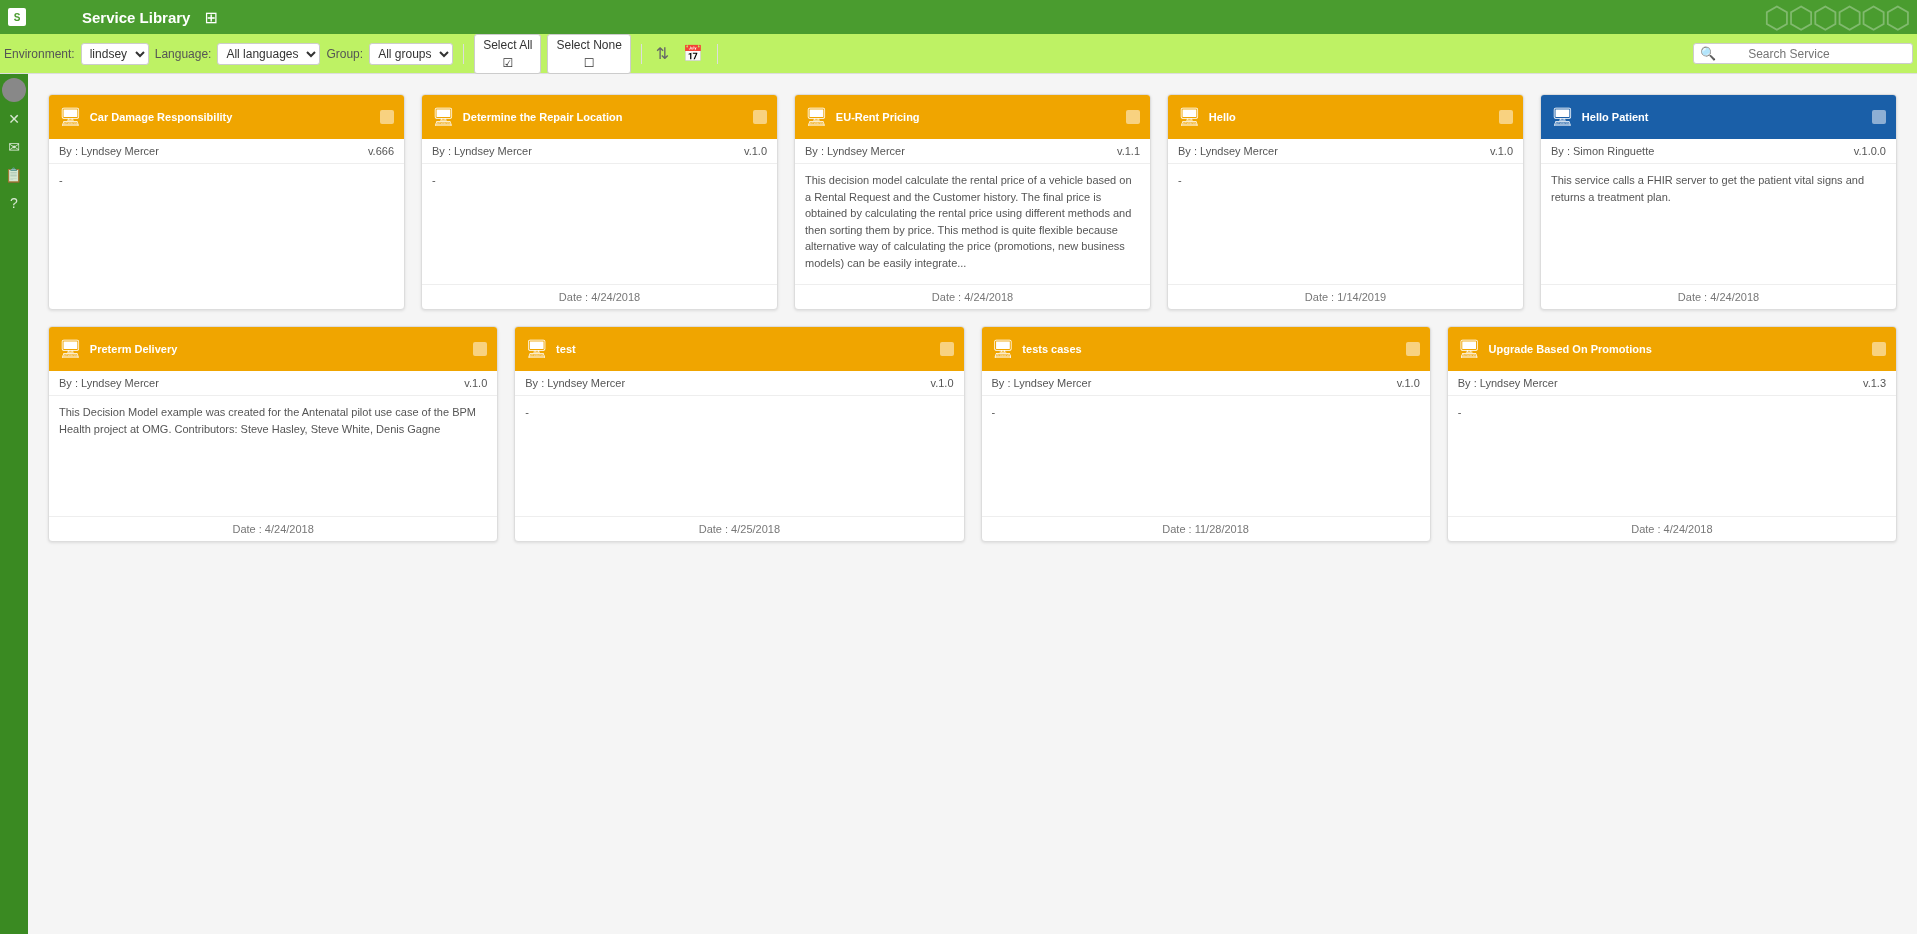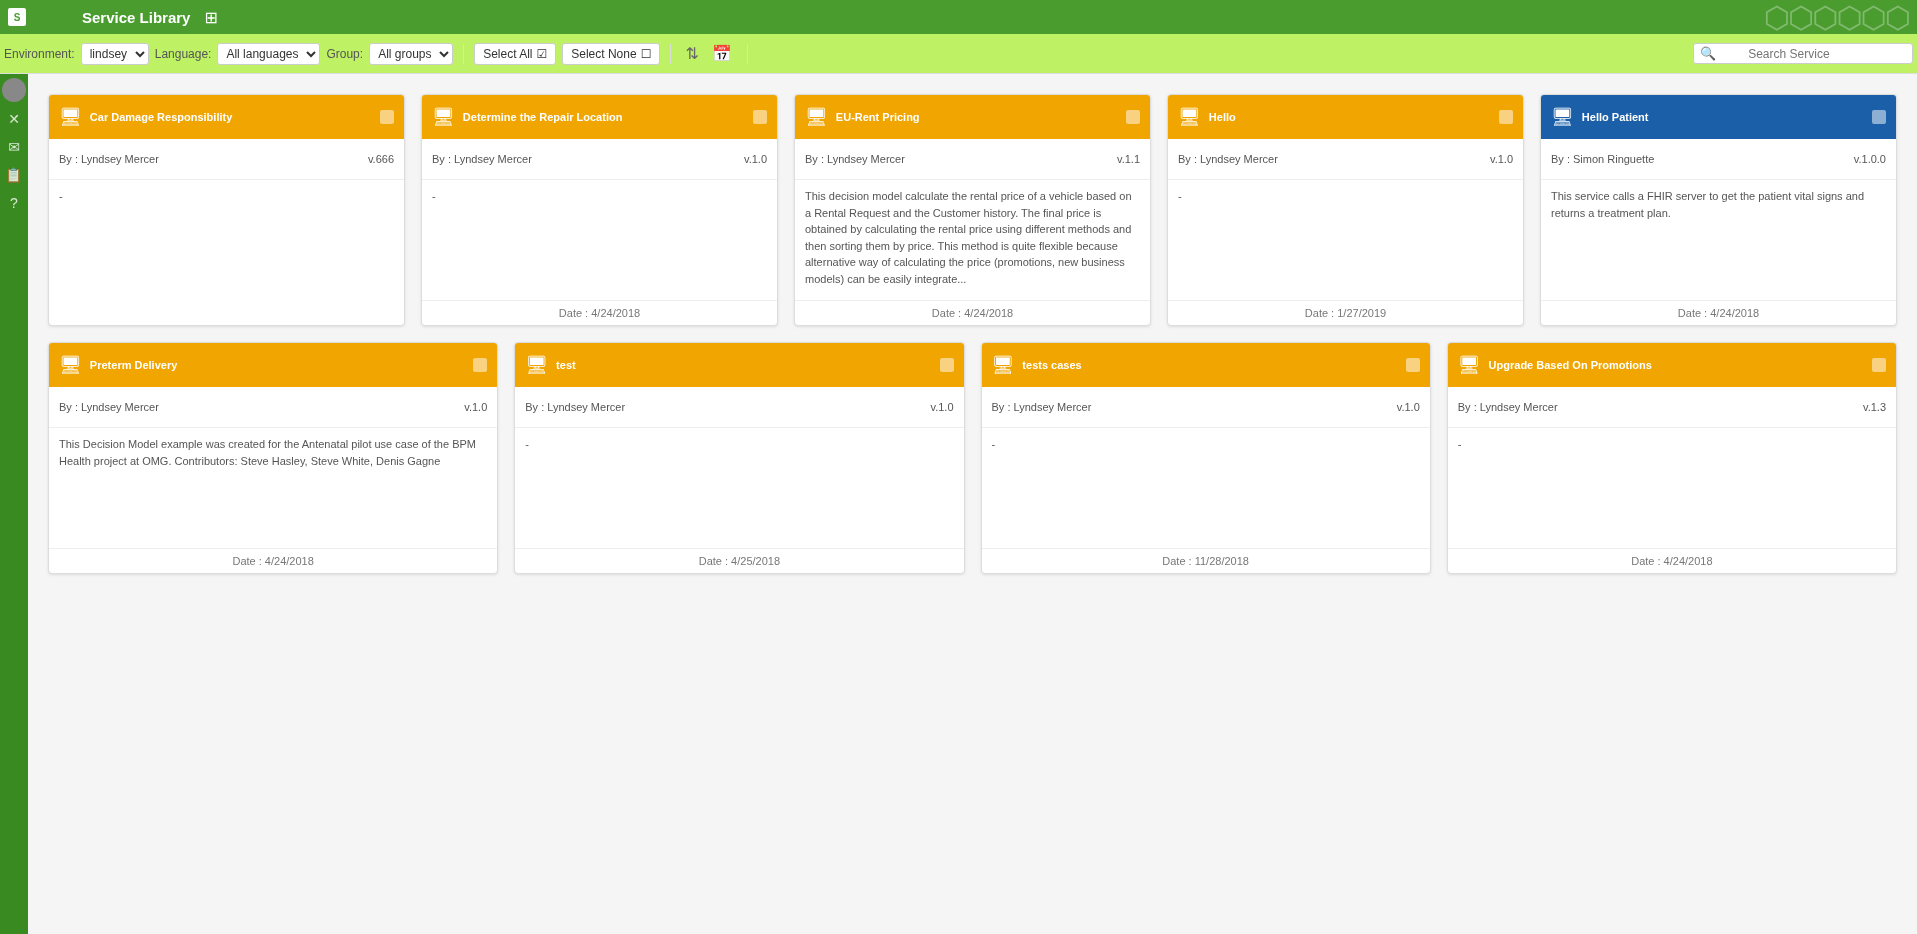--- a/index.html
+++ b/index.html
@@ -55,21 +55,21 @@
       cursor: pointer;
     }
     .toolbar-btn {
       border: 1px solid #ccc;
       border-radius: 3px;
       padding: 3px 8px;
       font-size: 12px;
       background: white;
       cursor: pointer;
       color: #333;
-      display: flex; align-items: center; gap: 4px;
+      display: flex; align-items: center; gap: 4px; flex-direction: column;
     }
     .toolbar-divider { width: 1px; height: 20px; background: #ddd; margin: 0 4px; }
     .toolbar-icon-btn {
       border: none; background: none; cursor: pointer; color: #666; font-size: 16px; padding: 2px 4px;
     }
     .search-container {
       margin-left: auto;
       display: flex;
       align-items: center;
       border: 1px solid #ccc;
@@ -161,21 +161,21 @@
       flex: 1;
     }
     .card-header-square {
       width: 14px; height: 14px;
       background: rgba(255,255,255,0.5);
       border-radius: 2px;
       flex-shrink: 0;
     }
 
     .card-meta {
-      padding: 14px 10px;
+      padding: 6px 10px;
       display: flex;
       justify-content: space-between;
       font-size: 11px;
       color: #555;
       border-bottom: 1px solid #eee;
     }
 
     .card-body {
       padding: 8px 10px;
       font-size: 11px;
@@ -290,21 +290,21 @@
     <div class="card-header">
       <span class="card-header-icon">🖥</span>
       <span class="card-header-title">Hello</span>
       <div class="card-header-square"></div>
     </div>
     <div class="card-meta">
       <span>By : Lyndsey Mercer</span>
       <span>v.1.0</span>
     </div>
     <div class="card-body">-</div>
-    <div class="card-footer">Date : 1/27/2019</div>
+    <div class="card-footer">Date : 1/14/2019</div>
   </div>
         <div class="service-card">
     <div class="card-header blue">
       <span class="card-header-icon">🖥</span>
       <span class="card-header-title">Hello Patient</span>
       <div class="card-header-square"></div>
     </div>
     <div class="card-meta">
       <span>By : Simon Ringuette</span>
       <span>v.1.0.0</span>

